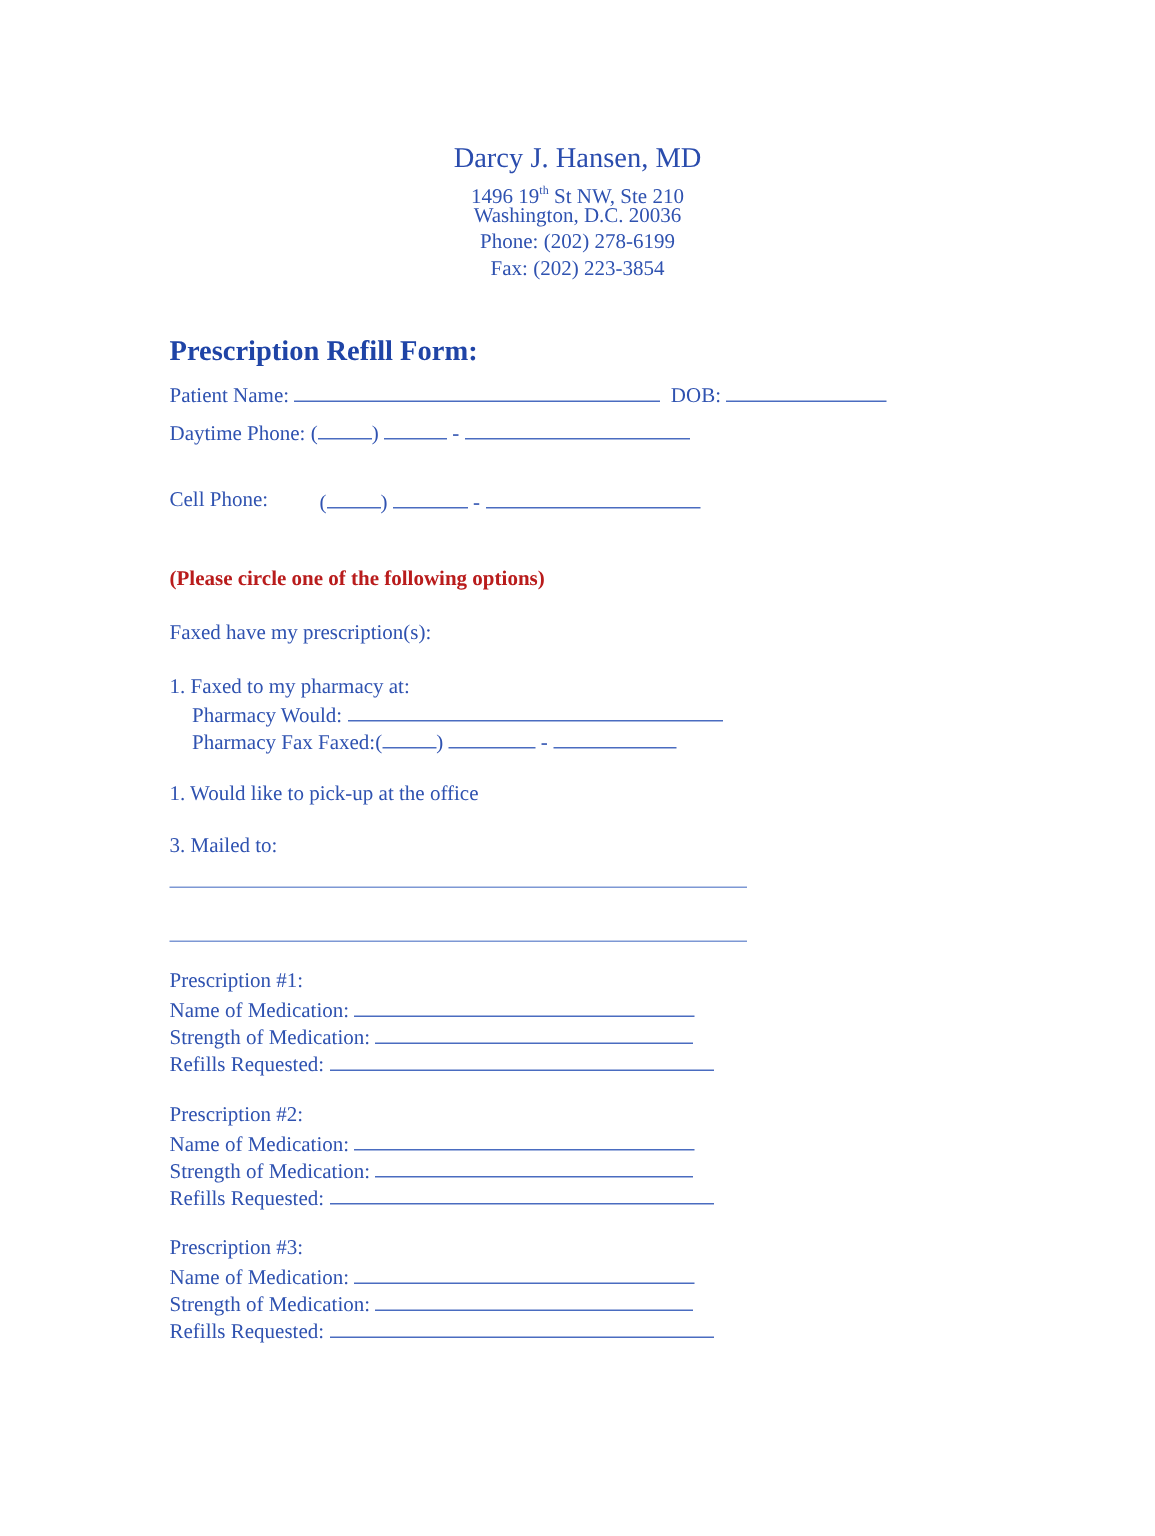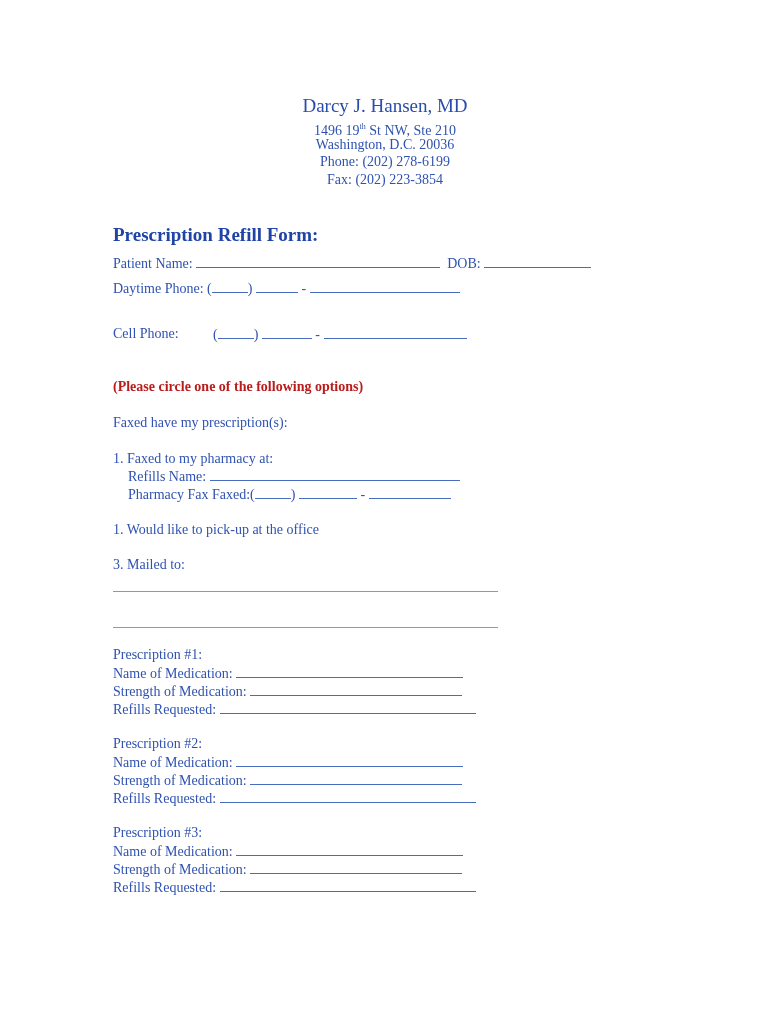--- a/index.html
+++ b/index.html
@@ -31,21 +31,21 @@
 
 <div class="abs t" style="top:280px"><span>Daytime Phone:</span> (<span class="line" style="width:36px"></span>) <span class="line" style="width:42px"></span> - <span class="line" style="width:150px"></span></div>
 
 <div class="abs t" style="top:326px"><span>Cell Phone:</span></div>
 <div class="abs t" style="top:326px; left:213px">(<span class="line" style="width:36px"></span>) <span class="line" style="width:50px"></span> - <span class="line" style="width:143px"></span></div>
 
 <div class="abs t bold" style="top:379px">(Please circle one of the following options)</div>
 <div class="abs t" style="top:415px">Faxed have my prescription(s):</div>
 
 <div class="abs t" style="top:451px">1. Faxed to my pharmacy at:</div>
-<div class="abs t" style="top:468px; left:128px"><span>Refills Name:</span> <span class="line" style="width:250px"></span></div>
+<div class="abs t" style="top:468px; left:128px"><span>Pharmacy Would:</span> <span class="line" style="width:250px"></span></div>
 <div class="abs t" style="top:486px; left:128px"><span>Pharmacy Fax Faxed:</span>(<span class="line" style="width:36px"></span>) <span class="line" style="width:58px"></span> - <span class="line" style="width:82px"></span></div>
 
 <div class="abs t" style="top:522px">1. Would like to pick-up at the office</div>
 <div class="abs t" style="top:557px">3. Mailed to:</div>
 <div class="hl" style="left:113px; top:591px; width:385px"></div>
 <div class="hl" style="left:113px; top:627px; width:385px"></div>
 
 <div class="abs t" style="top:647px">Prescription #1:</div>
 <div class="abs t" style="top:665px"><span>Name of Medication:</span> <span class="line" style="width:227px"></span></div>
 <div class="abs t" style="top:683px"><span>Strength of Medication:</span> <span class="line" style="width:212px"></span></div>

